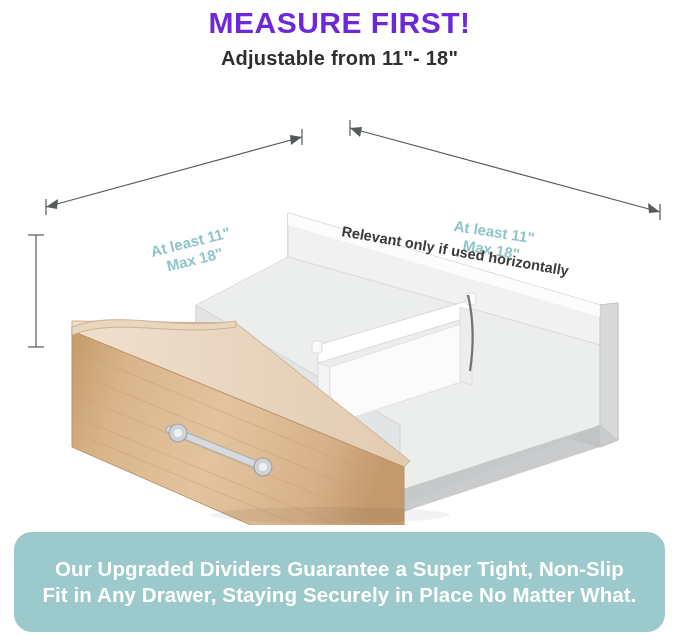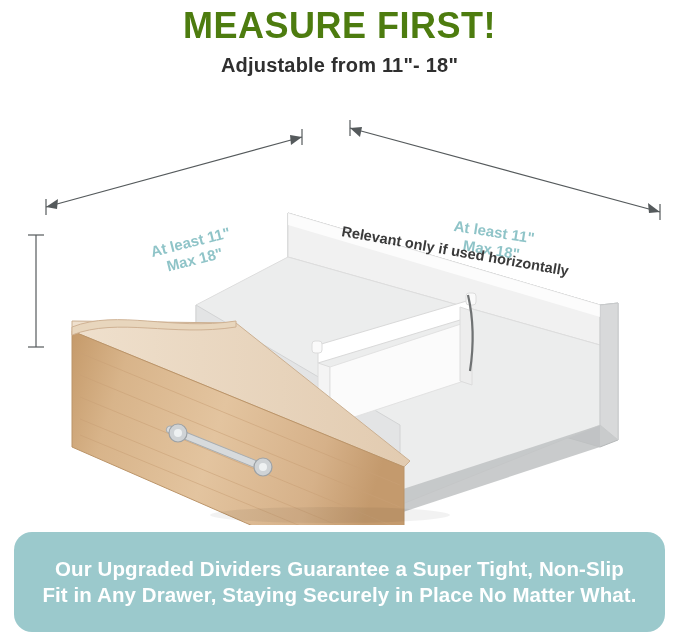--- a/index.html
+++ b/index.html
@@ -18,24 +18,24 @@
 
   
   #header {
     position: absolute;
     left: 0;
     top: 6px;
     width: 679px;
     text-align: center;
   }
   #headline {
-    font-size: 36px;
+    font-size: 30px;
     font-weight: bold;
     letter-spacing: 0.5px;
-    color: #4d7c0f;
+    color: #6d28d9;
     line-height: 1.1;
   }
   #subhead {
     margin-top: 8px;
     font-size: 20px;
     font-weight: bold;
     color: #2f2f2f;
     letter-spacing: 0.2px;
   }
 

